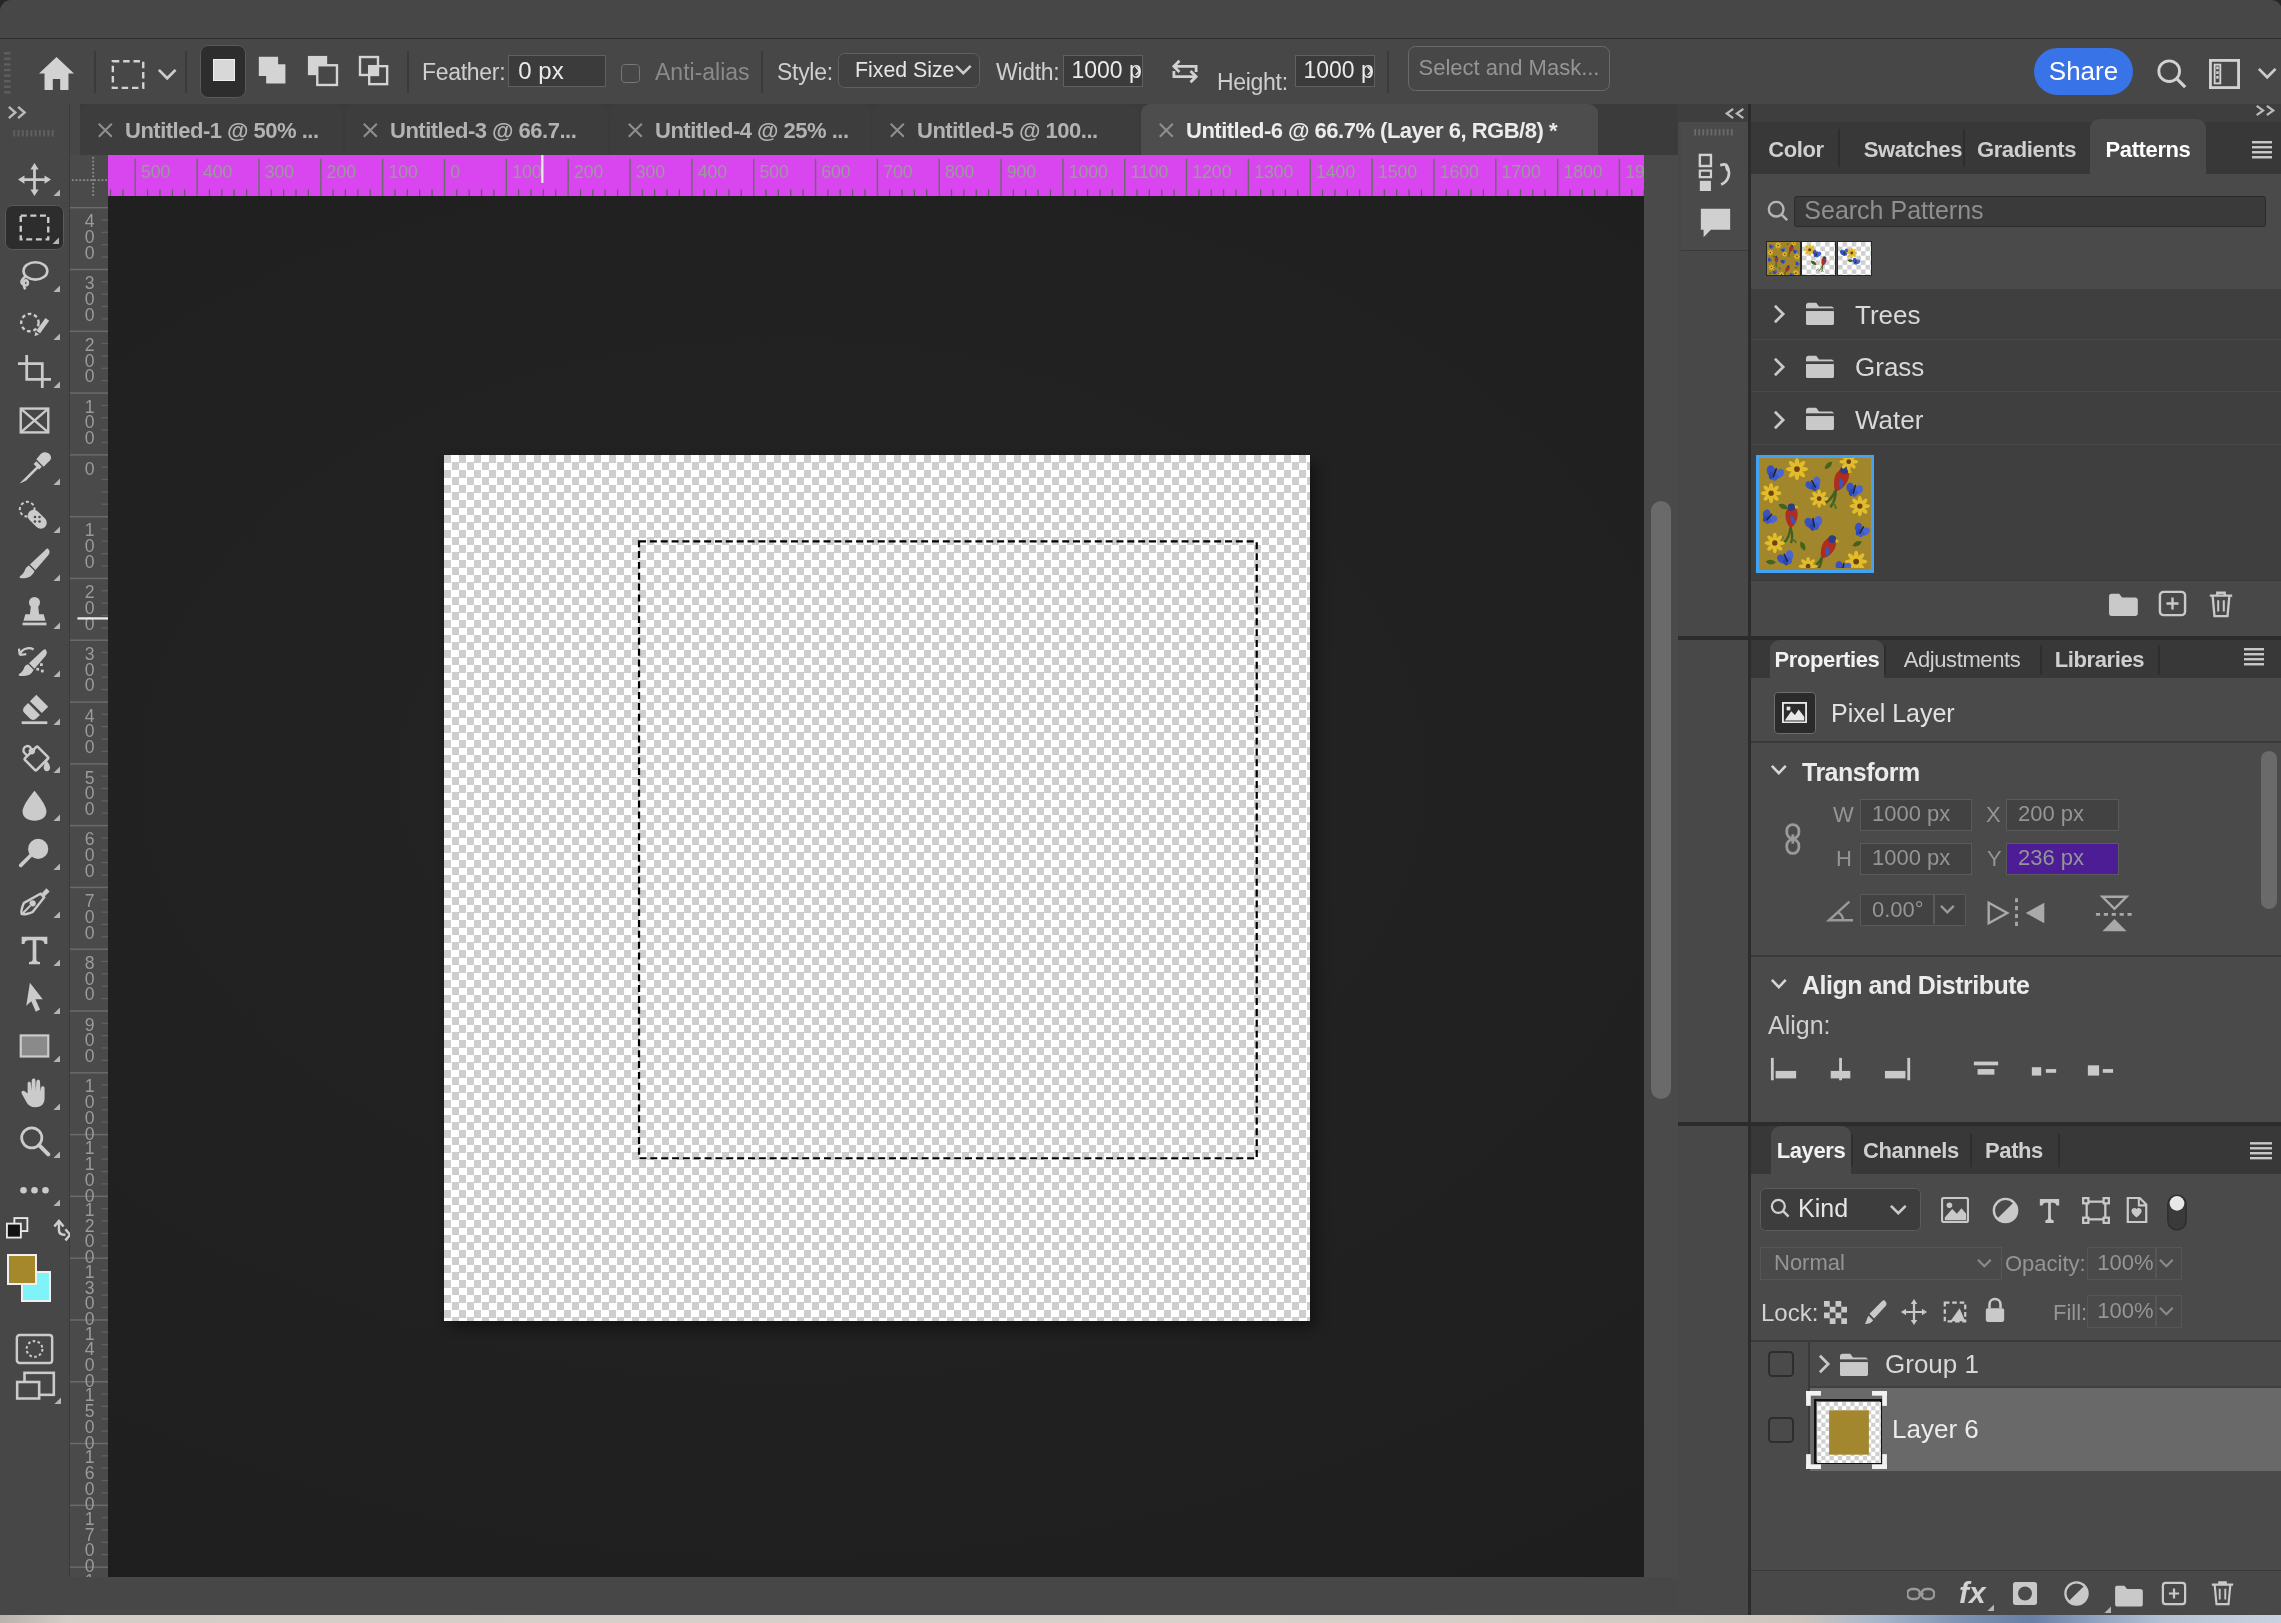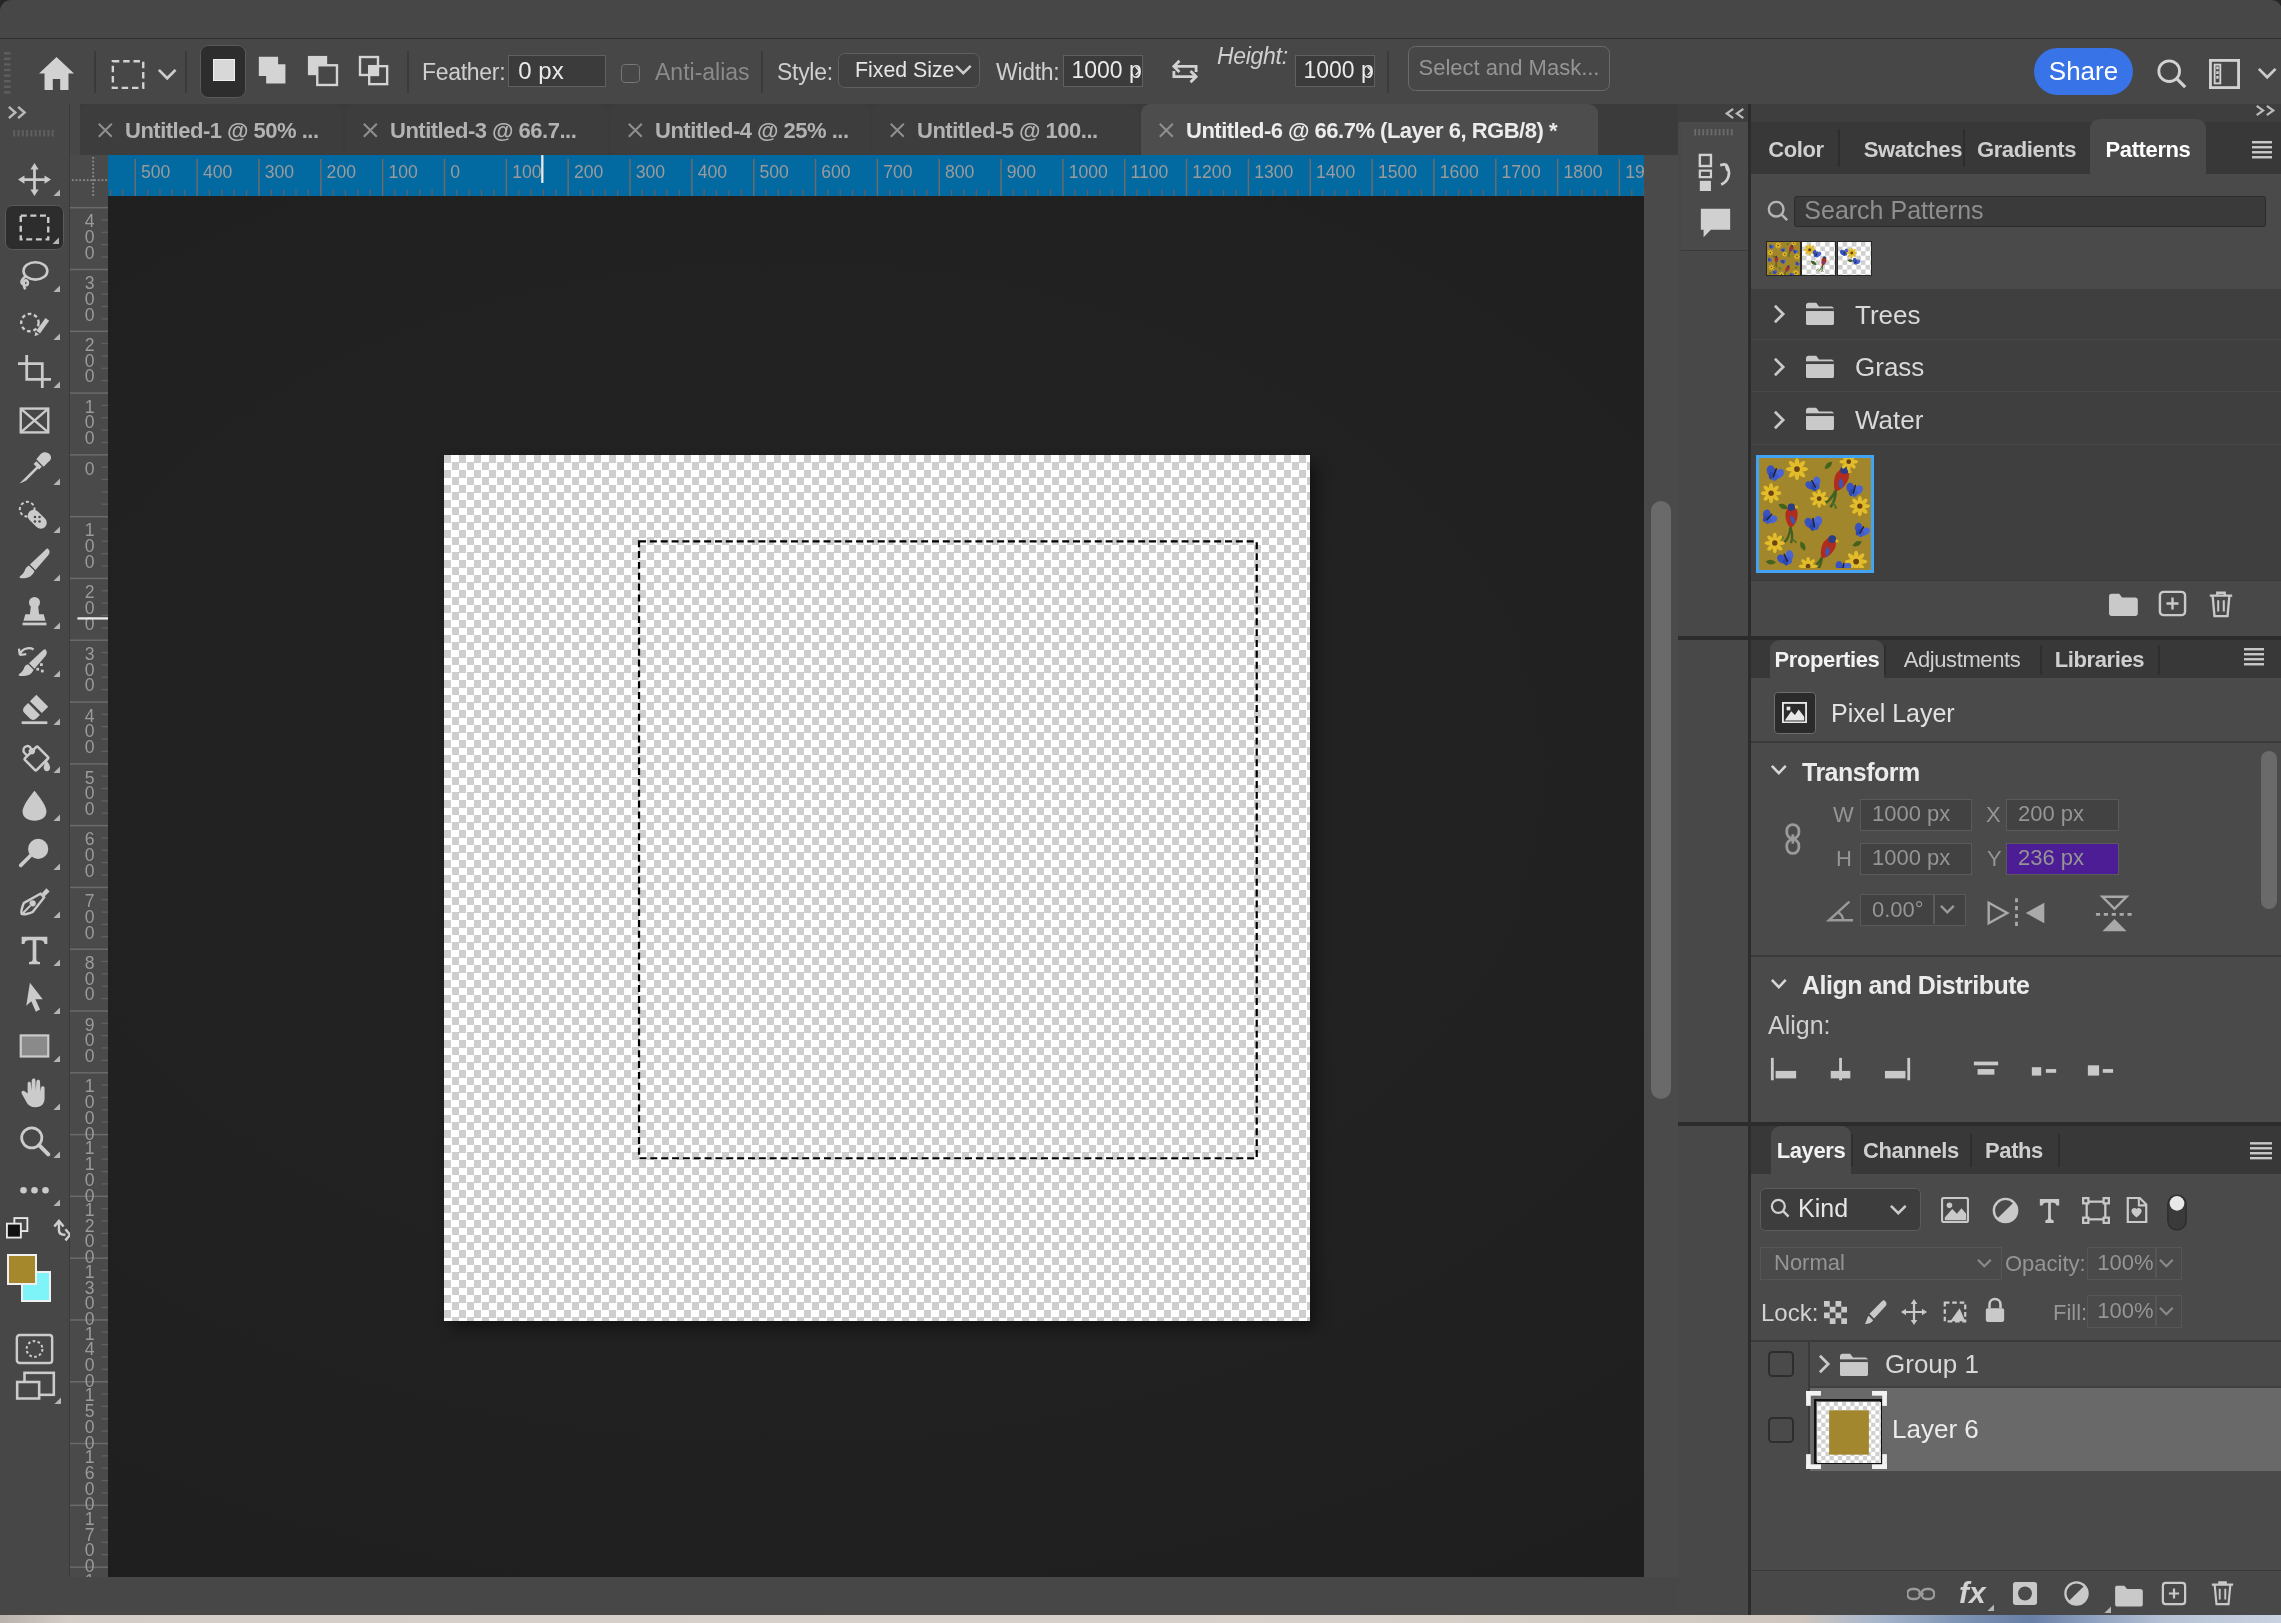--- a/index.html
+++ b/index.html
@@ -80,21 +80,21 @@
       <div class="abs" style="left:7.4px;top:0;height:29px;line-height:29px;color:#eaeaea;font-size:23px;white-space:nowrap;">1000 p</div>
           <div class="abs" style="right:0.9px;top:0;height:29px;line-height:27px;color:#eaeaea;font-size:20.4px;">›</div>
     </div>
 
     <svg class="abs" style="left:1172px;top:19.5px;" width="26" height="25" viewBox="0 0 28 27">
       <path d="M8 2 L2 8 L8 14" stroke="#d2d2d2" stroke-width="3" fill="none"></path>
           <path d="M2.5 8 H26 V14" stroke="#d2d2d2" stroke-width="3" fill="none"></path>
       <path d="M20 25 L26 19 L20 13" stroke="#d2d2d2" stroke-width="3" fill="none"></path>
           <path d="M25.5 19 H2 V13" stroke="#d2d2d2" stroke-width="3" fill="none"></path>
     </svg>
-    <div class="abs lbl" style="left:1217px;top:4px;font-style:italic;">Height:</div>
+    <div class="abs lbl" style="left:1217px;top:30px;">Height:</div>
     <div class="abs" style="left:1295px;top:16px;width:80px;height:32px;background:#3b3b3b;border:1.9px solid #606060;box-sizing:border-box;overflow:hidden;">
       <div class="abs" style="left:7.4px;top:0;height:29px;line-height:29px;color:#eaeaea;font-size:23px;white-space:nowrap;">1000 p</div>
           <div class="abs" style="right:0.9px;top:0;height:29px;line-height:27px;color:#eaeaea;font-size:20.4px;">›</div>
     </div>
     <div class="abs" style="left:1387px;top:12px;width:1.9px;height:42px;background:#3a3a3a;"></div>
     <div class="abs" style="left:1408px;top:7.4px;width:202px;height:45px;border:1.9px solid #6a6a6a;border-radius:7.4px;box-sizing:border-box;text-align:center;line-height:41px;color:#959595;font-size:22px;">Select and Mask...</div>
 
     <div class="abs" style="left:2034px;top:9.3px;width:99px;height:47px;border-radius:24px;background:#3873e8;text-align:center;line-height:47px;color:#ffffff;font-size:26px;">Share</div>
 
     <svg class="abs" style="left:2156px;top:18.6px;" width="32" height="32" viewBox="0 0 34 34">
@@ -390,21 +390,21 @@
           <rect x="24" y="14" width="2" height="2" fill="#8a8a8a"></rect>
           <rect x="24" y="18" width="2" height="2" fill="#8a8a8a"></rect>
           <rect x="24" y="22" width="2" height="2" fill="#8a8a8a"></rect>
           <rect x="24" y="26" width="2" height="2" fill="#8a8a8a"></rect>
           <rect x="24" y="30" width="2" height="2" fill="#8a8a8a"></rect>
           <rect x="24" y="34" width="2" height="2" fill="#8a8a8a"></rect>
           <rect x="24" y="38" width="2" height="2" fill="#8a8a8a"></rect>
           <rect x="24" y="42" width="2" height="2" fill="#8a8a8a"></rect>
         </svg>
       </div>
-  <div class="abs" id="hruler" style="left:108px;top:155px;width:1536px;height:41px;background:#0369a1;overflow:hidden;">
+  <div class="abs" id="hruler" style="left:108px;top:155px;width:1536px;height:41px;background:#d946ef;overflow:hidden;">
         <svg class="abs" style="left:0;top:0;" width="1536" height="41" viewBox="0 0 1656 44">
           <rect x="28.6" y="4" width="1.6" height="40" fill="#6b6b6b"></rect>
           <rect x="95.3" y="4" width="1.6" height="40" fill="#6b6b6b"></rect>
           <rect x="162.0" y="4" width="1.6" height="40" fill="#6b6b6b"></rect>
           <rect x="228.7" y="4" width="1.6" height="40" fill="#6b6b6b"></rect>
           <rect x="295.3" y="4" width="1.6" height="40" fill="#6b6b6b"></rect>
           <rect x="362.0" y="4" width="1.6" height="40" fill="#6b6b6b"></rect>
           <rect x="428.7" y="4" width="1.6" height="40" fill="#6b6b6b"></rect>
           <rect x="495.3" y="4" width="1.6" height="40" fill="#6b6b6b"></rect>
           <rect x="562.0" y="4" width="1.6" height="40" fill="#6b6b6b"></rect>

